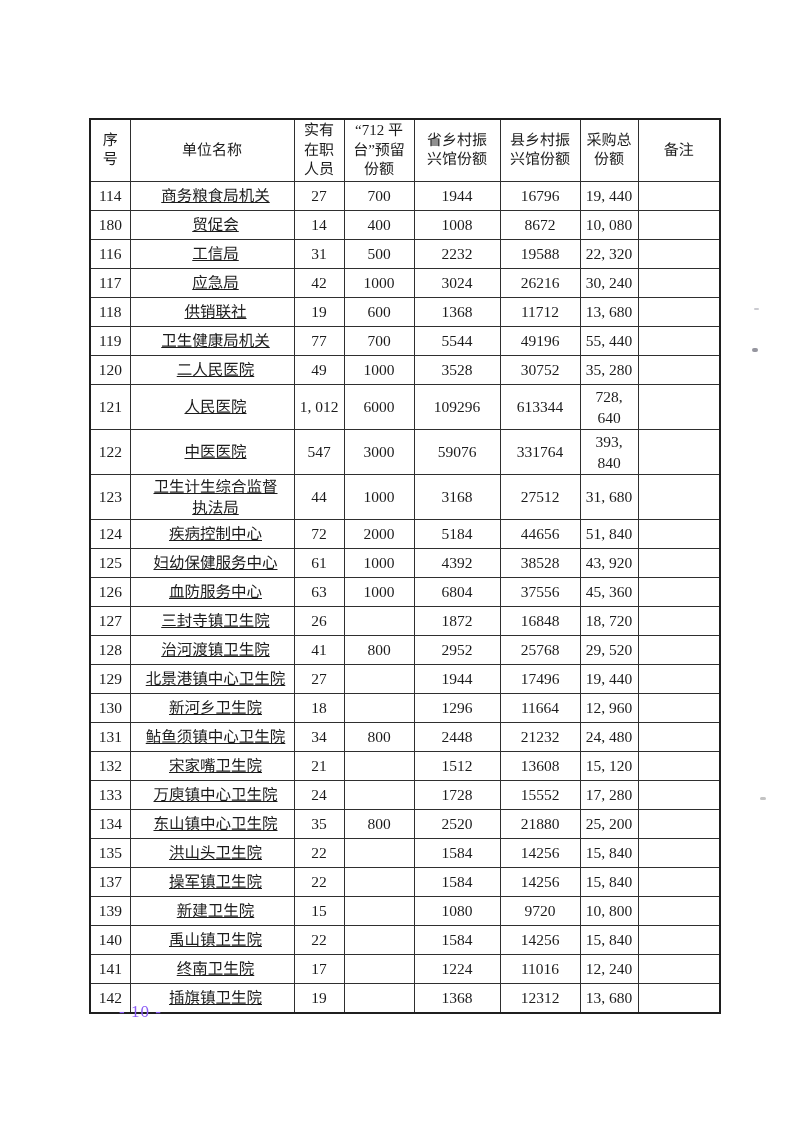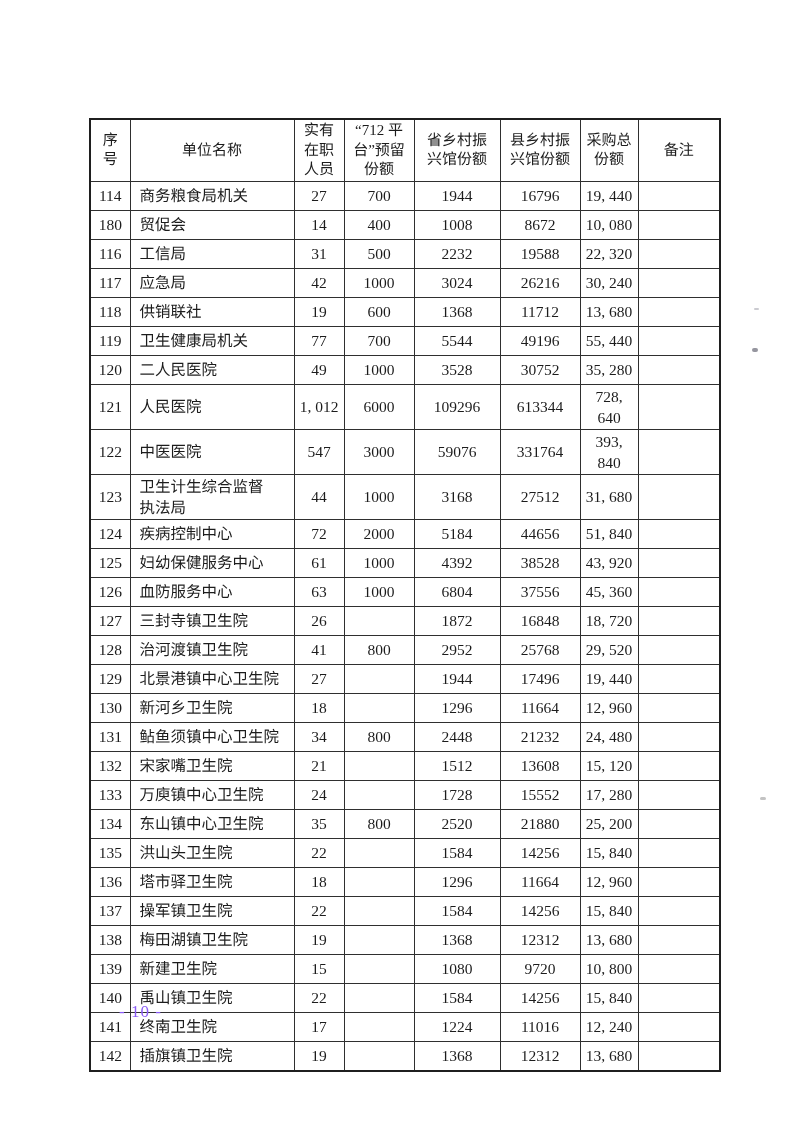--- a/index.html
+++ b/index.html
@@ -41,23 +41,24 @@
     padding: 1px 2px;
   }
   .doc-table tbody td {
     height: 26px;
     font-size: 15.5px;
     text-align: center;
     padding: 1px 2px;
     line-height: 21px;
   }
   .doc-table tbody td.c-name {
-    text-align: left;
+    text-align: center;
     padding-left: 9px;
     white-space: pre-line;
+    text-decoration: underline;
   }
   .footer-page-number {
     position: absolute;
     left: 119px;
     top: 1002px;
     font-size: 17px;
     letter-spacing: 1px;
     color: #8b5cf6;
   }
   .speck {
@@ -320,89 +321,69 @@
       <td class="c-no">135</td>
       <td class="c-name">洪山头卫生院</td>
       <td>22</td>
       <td></td>
       <td>1584</td>
       <td>14256</td>
       <td>15, 840</td>
       <td></td>
     </tr>
         <tr>
-      <td class="c-no">136</td>
-      <td class="c-name">塔市驿卫生院</td>
-      <td>18</td>
-      <td></td>
-      <td>1296</td>
-      <td>11664</td>
-      <td>12, 960</td>
-      <td></td>
-    </tr>
-        <tr>
       <td class="c-no">137</td>
       <td class="c-name">操军镇卫生院</td>
       <td>22</td>
       <td></td>
       <td>1584</td>
       <td>14256</td>
       <td>15, 840</td>
       <td></td>
     </tr>
         <tr>
-      <td class="c-no">138</td>
-      <td class="c-name">梅田湖镇卫生院</td>
+      <td class="c-no">139</td>
+      <td class="c-name">新建卫生院</td>
+      <td>15</td>
+      <td></td>
+      <td>1080</td>
+      <td>9720</td>
+      <td>10, 800</td>
+      <td></td>
+    </tr>
+        <tr>
+      <td class="c-no">140</td>
+      <td class="c-name">禹山镇卫生院</td>
+      <td>22</td>
+      <td></td>
+      <td>1584</td>
+      <td>14256</td>
+      <td>15, 840</td>
+      <td></td>
+    </tr>
+        <tr>
+      <td class="c-no">141</td>
+      <td class="c-name">终南卫生院</td>
+      <td>17</td>
+      <td></td>
+      <td>1224</td>
+      <td>11016</td>
+      <td>12, 240</td>
+      <td></td>
+    </tr>
+        <tr>
+      <td class="c-no">142</td>
+      <td class="c-name">插旗镇卫生院</td>
       <td>19</td>
       <td></td>
       <td>1368</td>
       <td>12312</td>
       <td>13, 680</td>
       <td></td>
     </tr>
-        <tr>
-      <td class="c-no">139</td>
-      <td class="c-name">新建卫生院</td>
-      <td>15</td>
-      <td></td>
-      <td>1080</td>
-      <td>9720</td>
-      <td>10, 800</td>
-      <td></td>
-    </tr>
-        <tr>
-      <td class="c-no">140</td>
-      <td class="c-name">禹山镇卫生院</td>
-      <td>22</td>
-      <td></td>
-      <td>1584</td>
-      <td>14256</td>
-      <td>15, 840</td>
-      <td></td>
-    </tr>
-        <tr>
-      <td class="c-no">141</td>
-      <td class="c-name">终南卫生院</td>
-      <td>17</td>
-      <td></td>
-      <td>1224</td>
-      <td>11016</td>
-      <td>12, 240</td>
-      <td></td>
-    </tr>
-        <tr>
-      <td class="c-no">142</td>
-      <td class="c-name">插旗镇卫生院</td>
-      <td>19</td>
-      <td></td>
-      <td>1368</td>
-      <td>12312</td>
-      <td>13, 680</td>
-      <td></td>
-    </tr>
       </tbody>
   </table>
 
   <div class="footer-page-number">- 10 -</div>
 
   <div class="speck speck-1"></div>
   <div class="speck speck-2"></div>
   <div class="speck speck-3"></div>
 
 </div>

